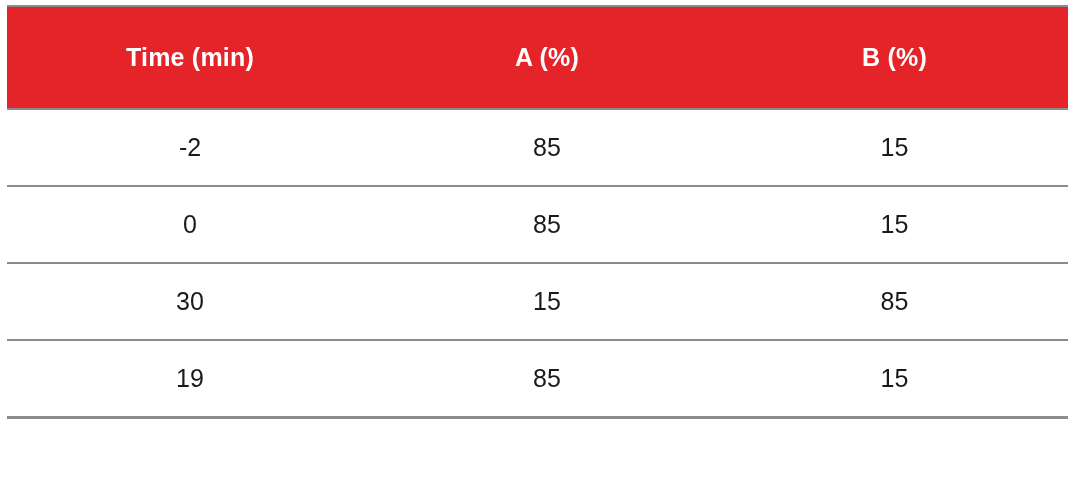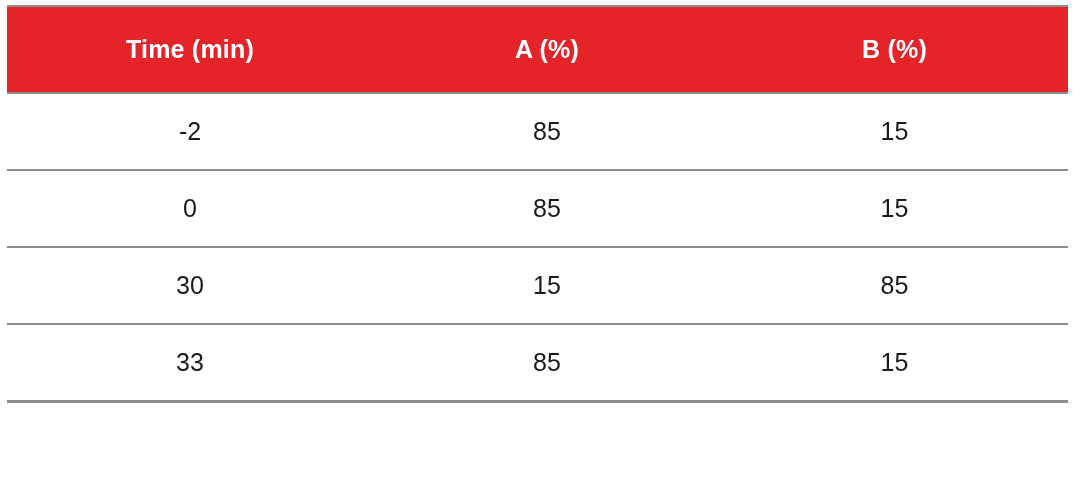--- a/index.html
+++ b/index.html
@@ -29,21 +29,21 @@
 
   
   thead tr {
     background: #e5242a;
   }
   thead th {
     color: #ffffff;
     font-size: 25px;
     font-weight: bold;
     height: 77px;
-    padding: 4px;
+    padding: 12px;
     text-align: center;
     vertical-align: middle;
     border-top: 2px solid #8c8c8c;
     border-bottom: 2px solid #8c8c8c;
     letter-spacing: 0.2px;
   }
 
   
   tbody td {
     color: #1a1a1a;
@@ -92,19 +92,19 @@
         <td>0</td>
         <td>85</td>
         <td>15</td>
       </tr>
       <tr>
         <td>30</td>
         <td>15</td>
         <td>85</td>
       </tr>
       <tr>
-        <td>33</td>
+        <td>19</td>
         <td>85</td>
         <td>15</td>
       </tr>
     </tbody>
   </table>
 </div>
 
 </body></html>

